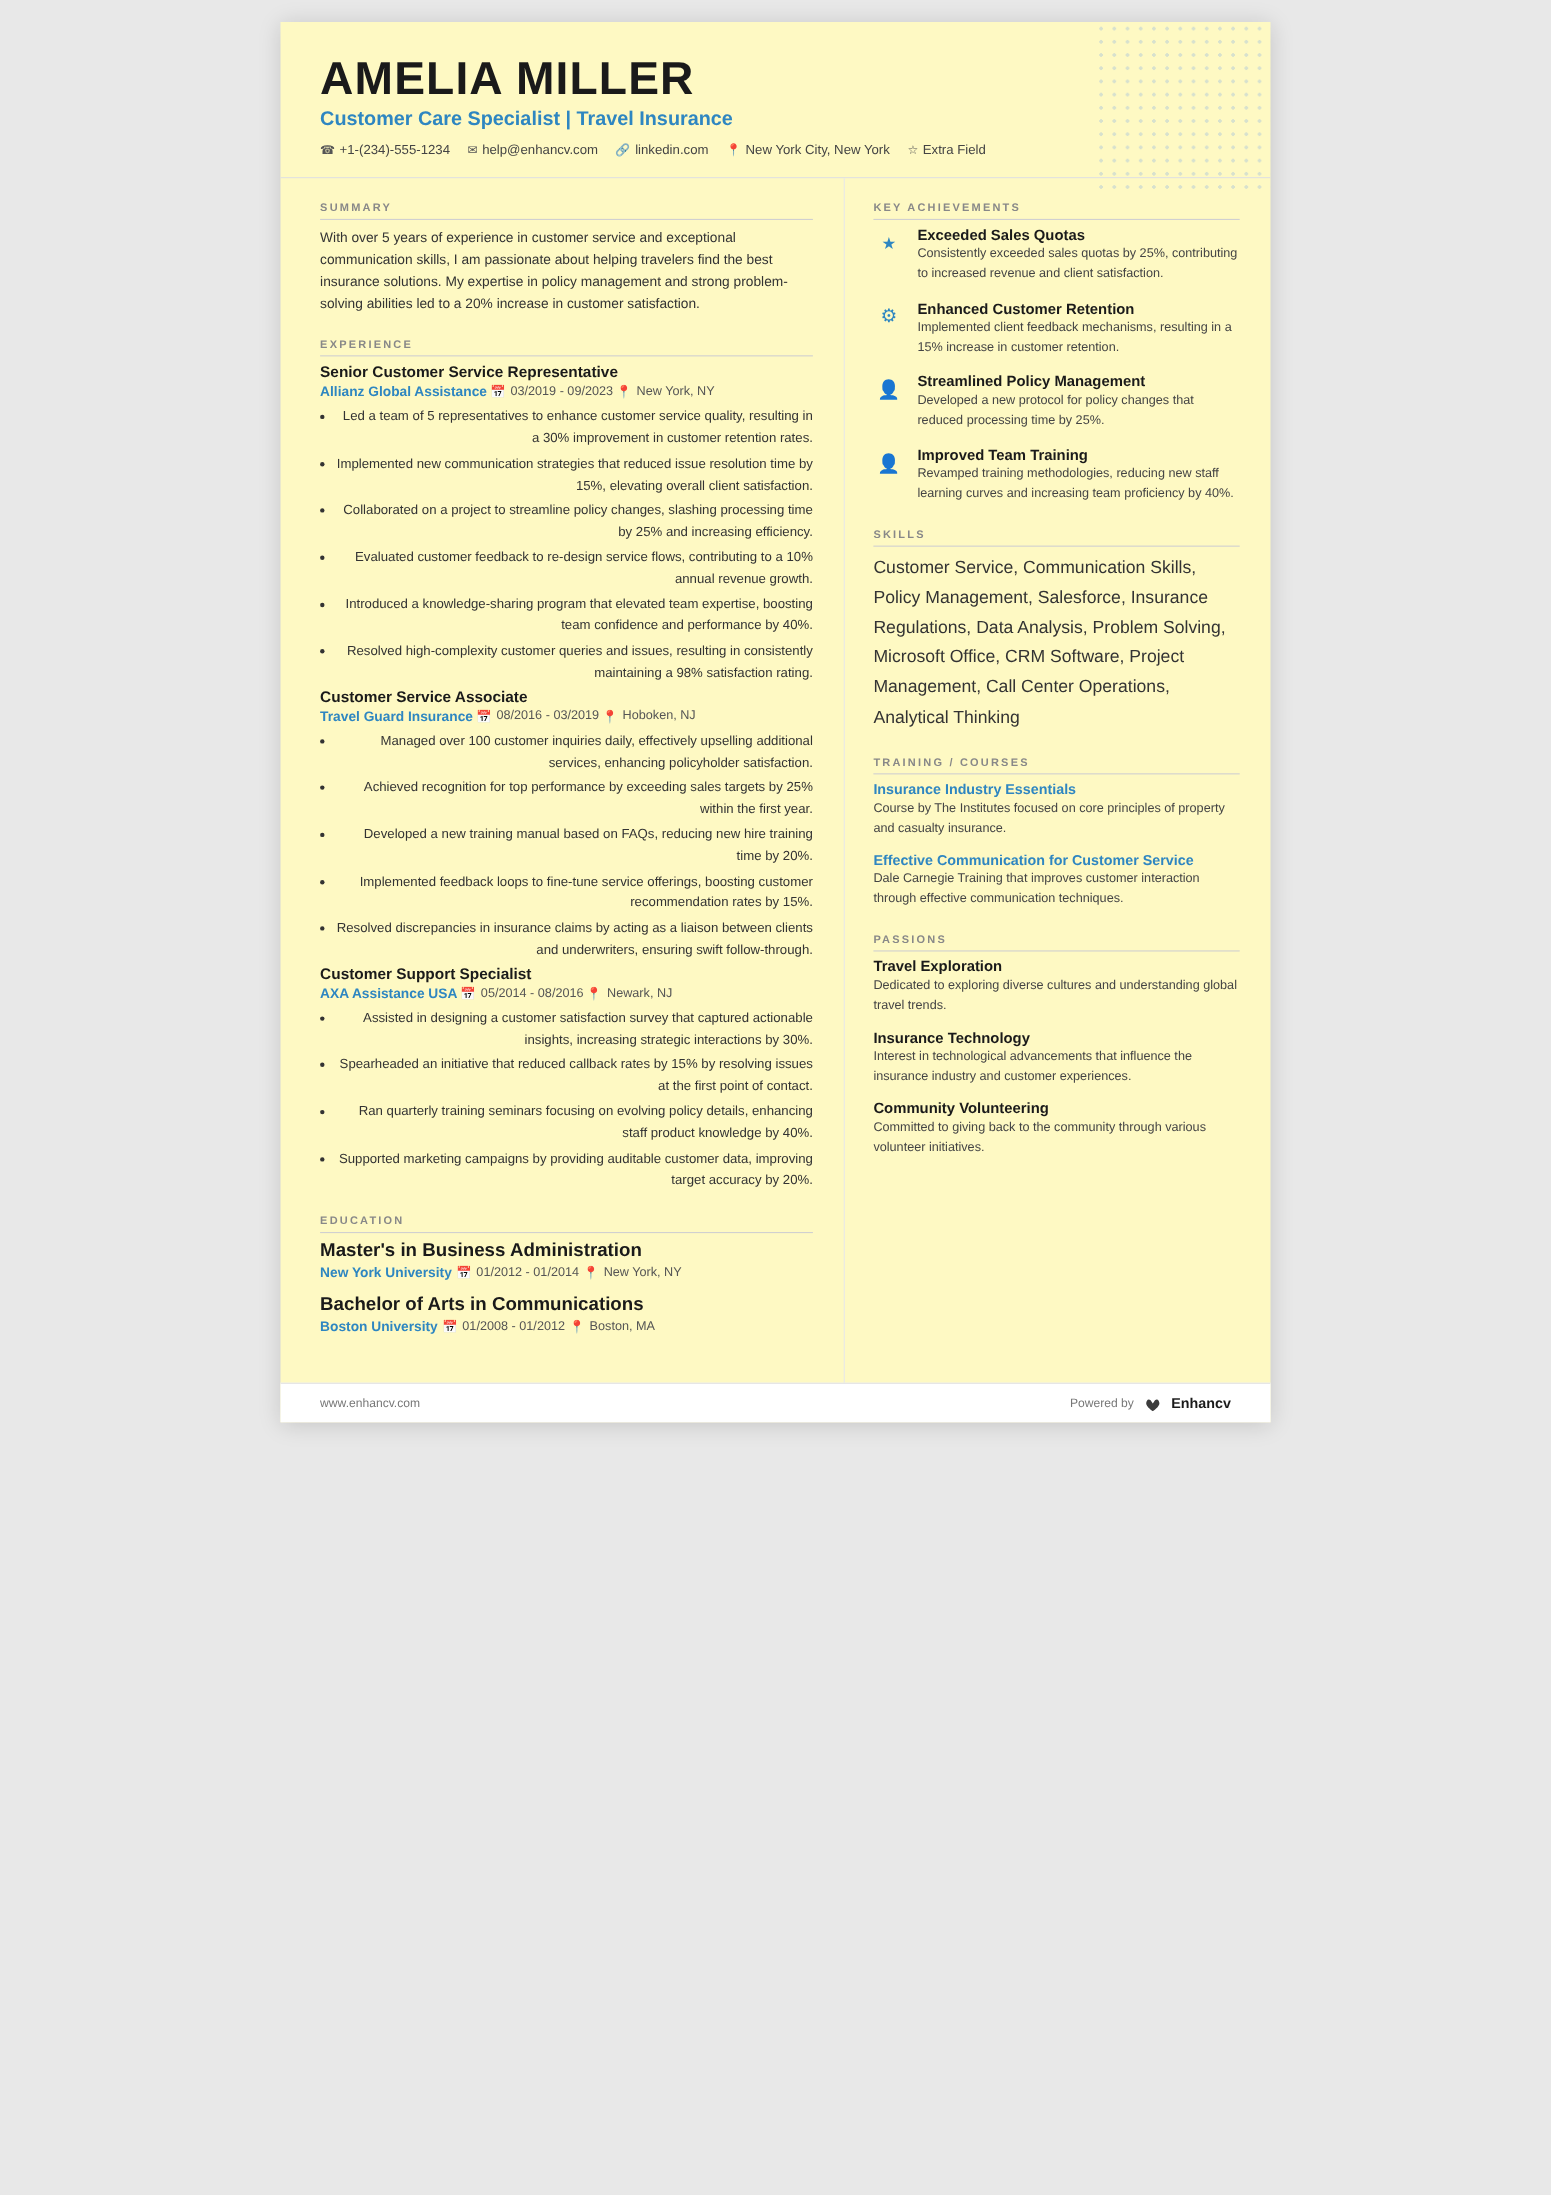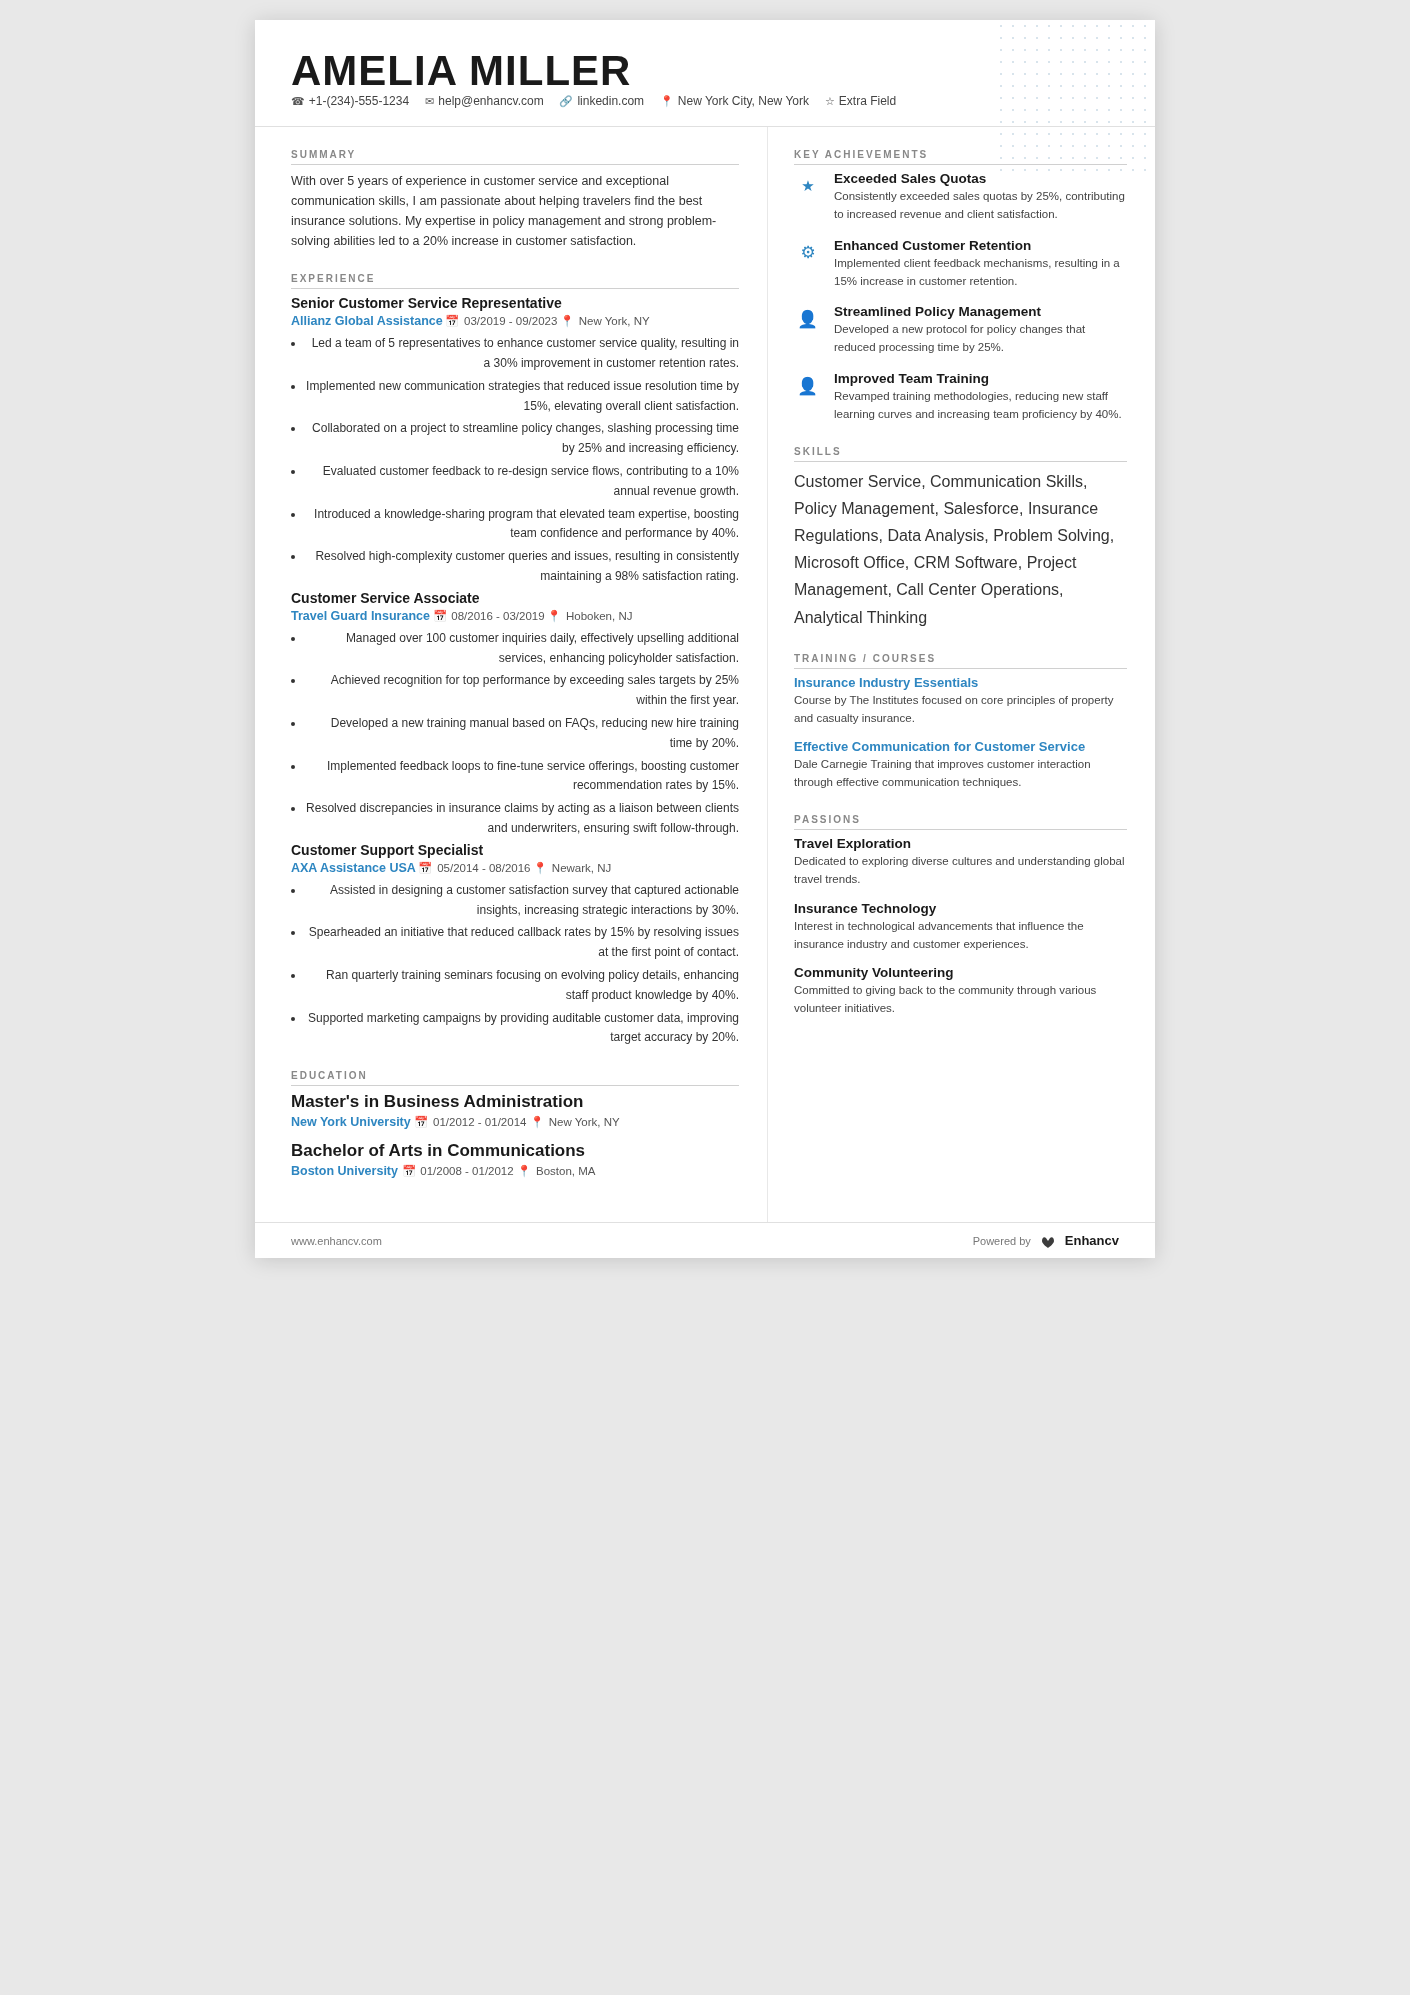--- a/index.html
+++ b/index.html
@@ -7,21 +7,21 @@
       font-family: 'Arial', sans-serif;
       background: #e8e8e8;
       display: flex;
       justify-content: center;
       align-items: flex-start;
       padding: 20px;
       min-height: 100vh;
     }
     .resume-container {
       width: 900px;
-      background: #ffffff;
+      background: #fef9c3;
       box-shadow: 0 2px 20px rgba(0,0,0,0.15);
       position: relative;
     }
     .header-section {
       padding: 28px 36px 18px 36px;
       border-bottom: 1px solid #e0e0e0;
     }
     .name {
       font-size: 42px;
       font-weight: 900;
@@ -240,20 +240,21 @@
     }
   </style>
 </head>
 <body>
 
 <div class="resume-container">
   <div class="right-dots-top"></div>
 
   <div class="header-section">
     <div class="name">AMELIA MILLER</div>
+    <div class="job-title">Customer Care Specialist | Travel Insurance</div>
     <div class="contact-row">
       <div class="contact-item">
         <span class="contact-icon">☎</span>
         <span>+1-(234)-555-1234</span>
       </div>
       <div class="contact-item">
         <span class="contact-icon">✉</span>
         <span>help@enhancv.com</span>
       </div>
       <div class="contact-item">

